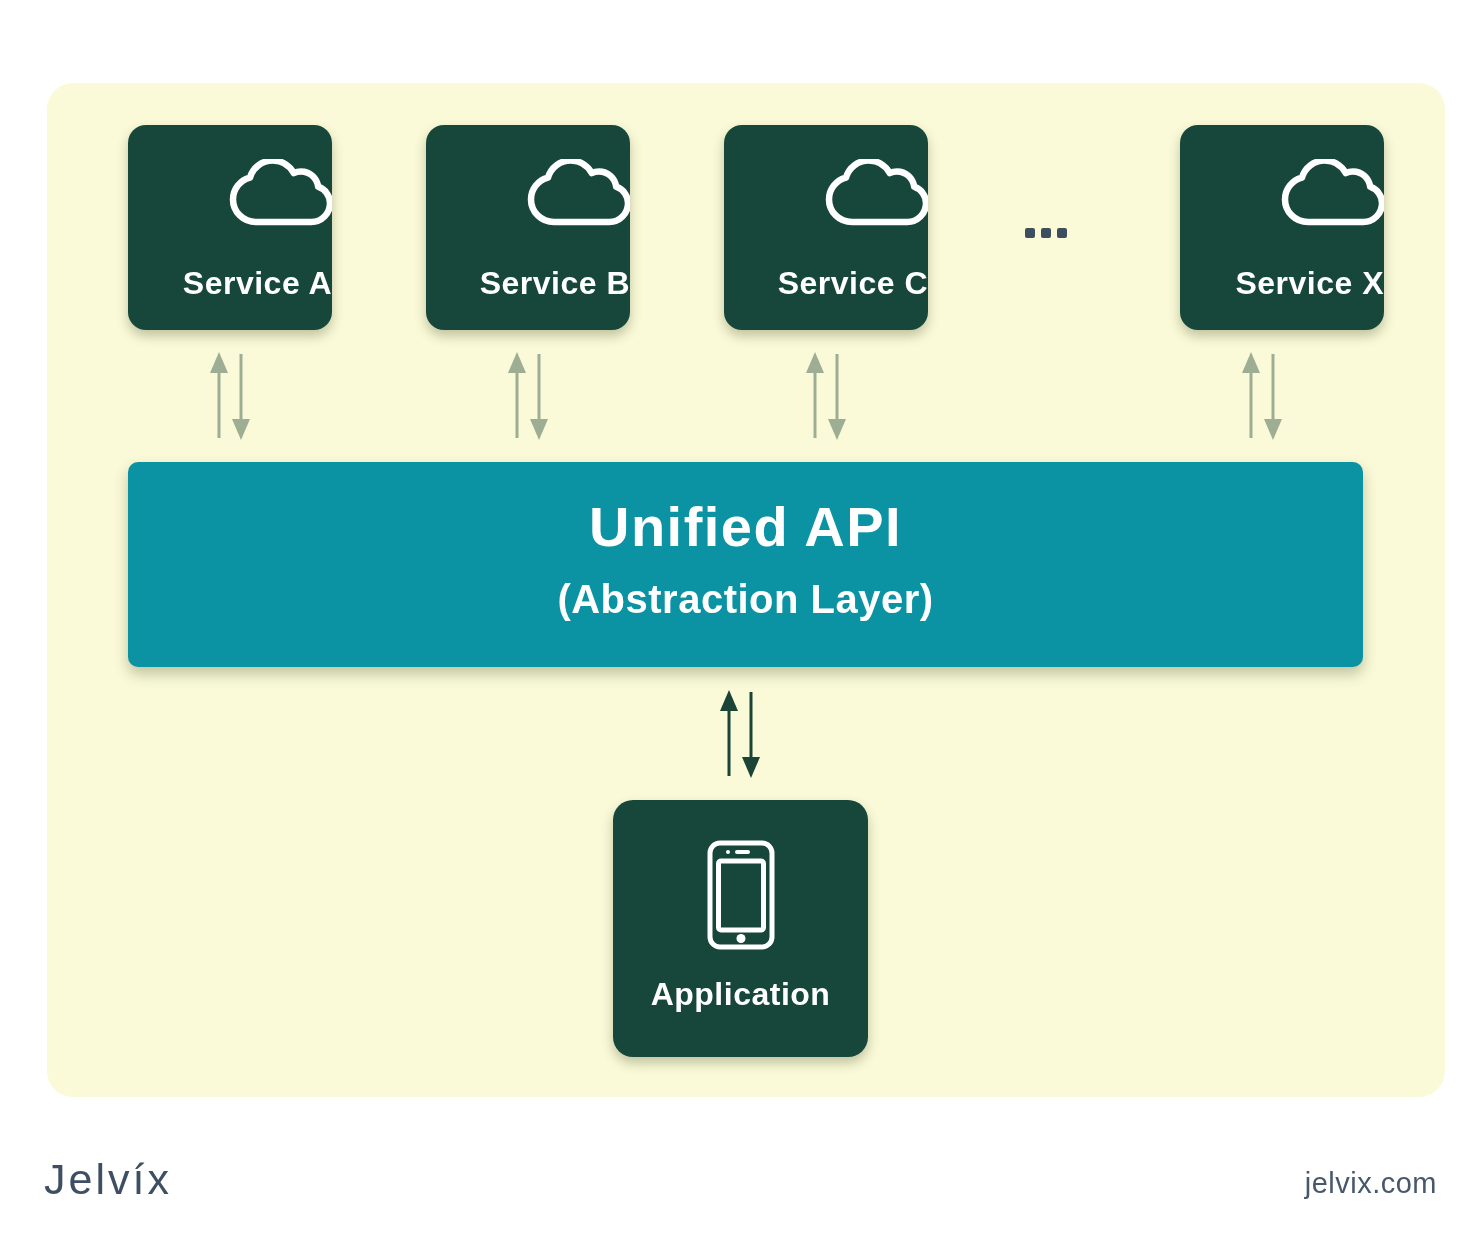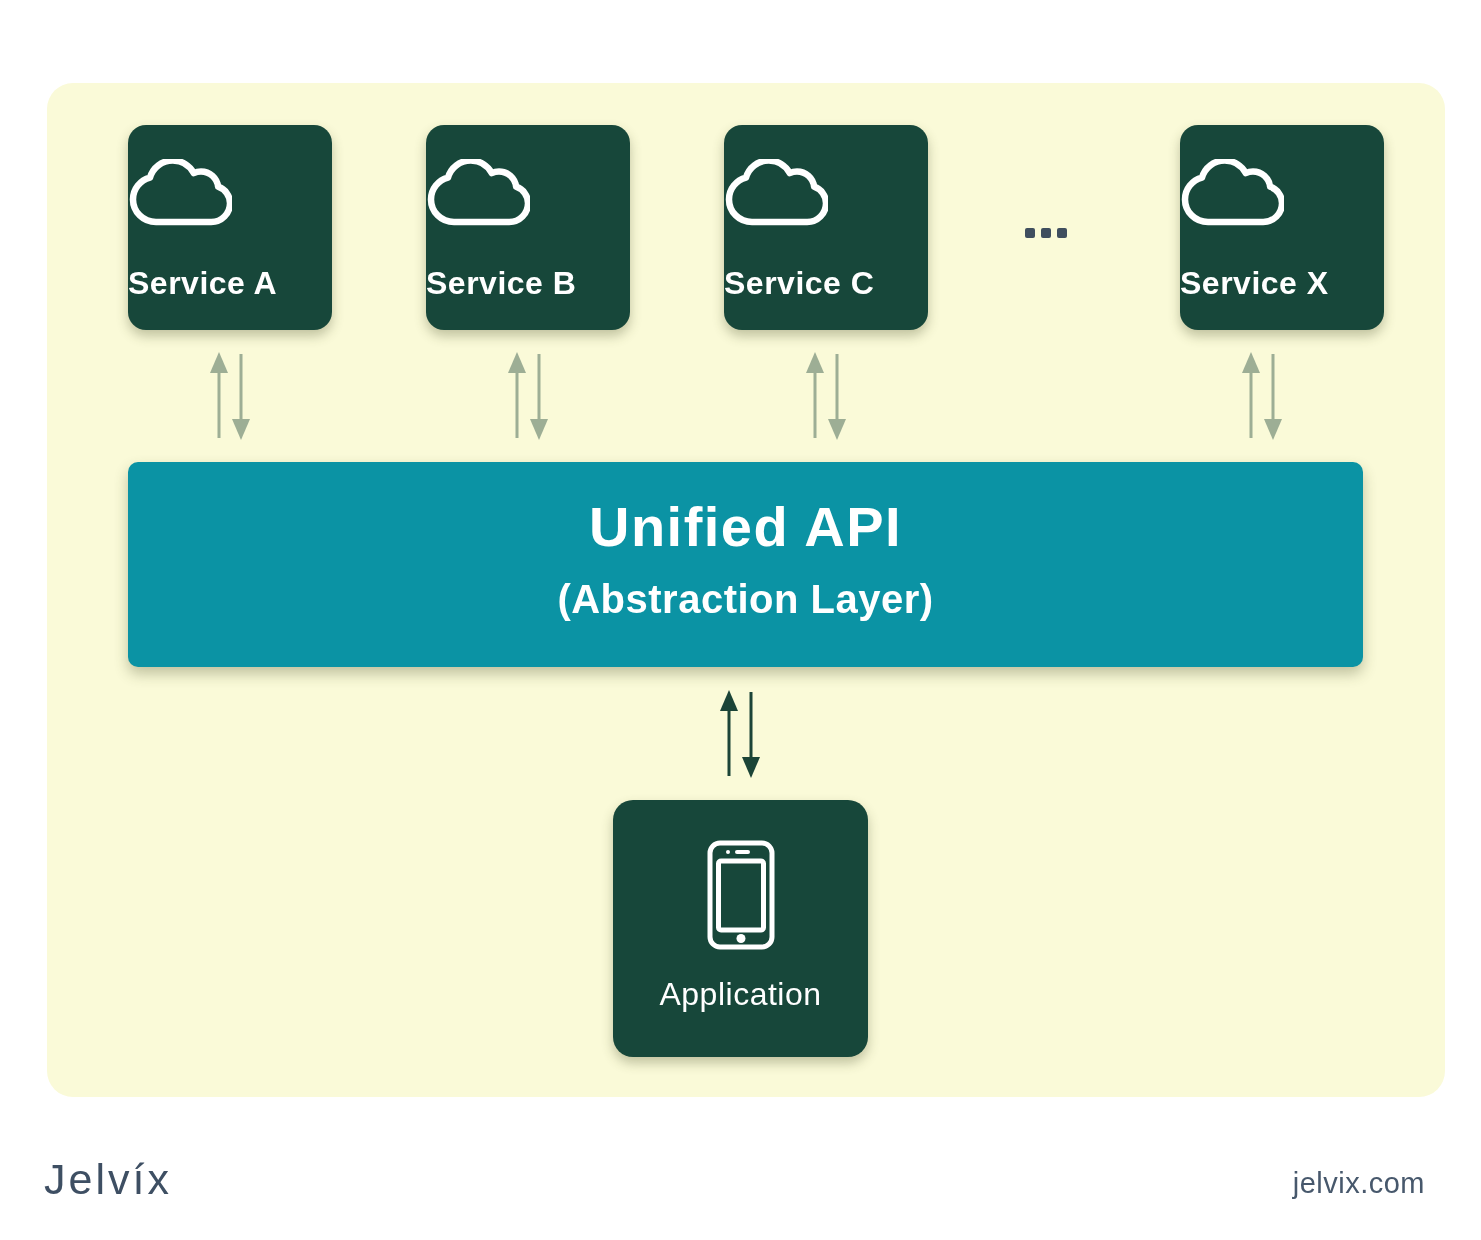--- a/index.html
+++ b/index.html
@@ -20,21 +20,21 @@
   }
   .service-box {
     position: absolute;
     top: 125px;
     width: 204px; height: 205px;
     background: #17473A;
     border-radius: 18px;
     box-shadow: 0 6px 12px rgba(60, 65, 30, 0.30);
     display: flex;
     flex-direction: column;
-    align-items: flex-start;
+    align-items: flex-end;
     padding-top: 34px;
     box-sizing: border-box;
   }
   .pos-a { left: 128px; }
   .pos-b { left: 426px; }
   .pos-c { left: 724px; }
   .pos-x { left: 1180px; }
   .service-box .label {
     margin-top: 36px;
     color: #ffffff;
@@ -102,35 +102,35 @@
     display: flex;
     flex-direction: column;
     align-items: center;
     padding-top: 40px;
     box-sizing: border-box;
   }
   .app-box .label {
     margin-top: 26px;
     color: #ffffff;
     font-size: 32px;
-    font-weight: normal;
+    font-weight: bold;
     letter-spacing: 0.5px;
     white-space: nowrap;
   }
   .logo {
     position: absolute;
     left: 44px; top: 1155px;
     font-size: 43px;
     font-weight: normal;
     color: #3E4F63;
     letter-spacing: 3px;
   }
   .site {
     position: absolute;
-    right: 56px; top: 1167px;
+    right: 44px; top: 1167px;
     font-size: 29px;
     color: #47586C;
     letter-spacing: 0.5px;
   }
 </style>
 </head>
 <body>
 
 <div class="canvas">
 

